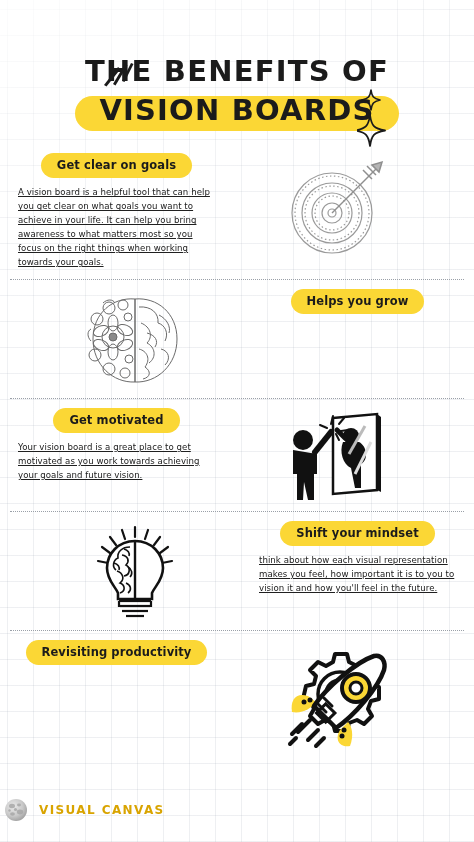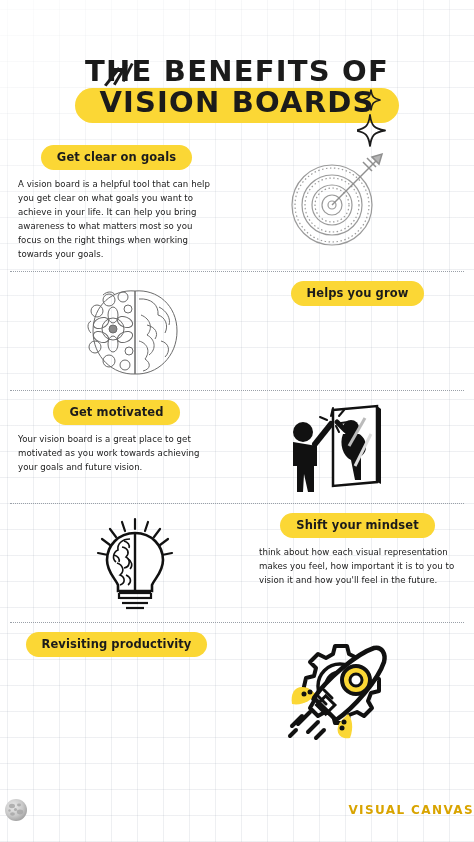--- a/index.html
+++ b/index.html
@@ -52,21 +52,21 @@
     color: #1b1b1b;
     line-height: 1.06;
     position: relative;
     display: inline-block;
     padding: 0 6px;
     white-space: nowrap;
   }
   #title-line2-wrap {
     position: relative;
     display: inline-block;
-    margin-top: 0;
+    margin-top: 8px;
   }
   #title-highlight {
     position: absolute;
     left: -18px;
     right: -18px;
     top: 1px;
     bottom: -6px;
     background: #FBD735;
     border-radius: 22px;
     z-index: 0;
@@ -116,39 +116,40 @@
     white-space: nowrap;
   }
   .pill-wrap { text-align: center; }
 
   .body-text {
     font-family: "DejaVu Sans", sans-serif;
     font-size: 8.6px;
     line-height: 1.62;
     color: #202020;
     letter-spacing: 0.05px;
+    text-decoration: underline;
   }
 
   .divider {
     height: 0;
     border-bottom: 1px dotted #9aa0a8;
     margin: 9px 10px 9px 10px;
     position: relative;
     z-index: 2;
   }
 
   
   #footer {
     position: absolute;
     left: 4px;
     right: 0;
     bottom: 20px;
     display: flex;
     align-items: center;
-    justify-content: space-between;
+    justify-content: flex-start;
     gap: 11px;
     z-index: 3;
   }
   #footer-brand {
     font-family: "DejaVu Sans", sans-serif;
     font-weight: 700;
     font-size: 12px;
     letter-spacing: 1.4px;
     color: #D9A400;
   }

